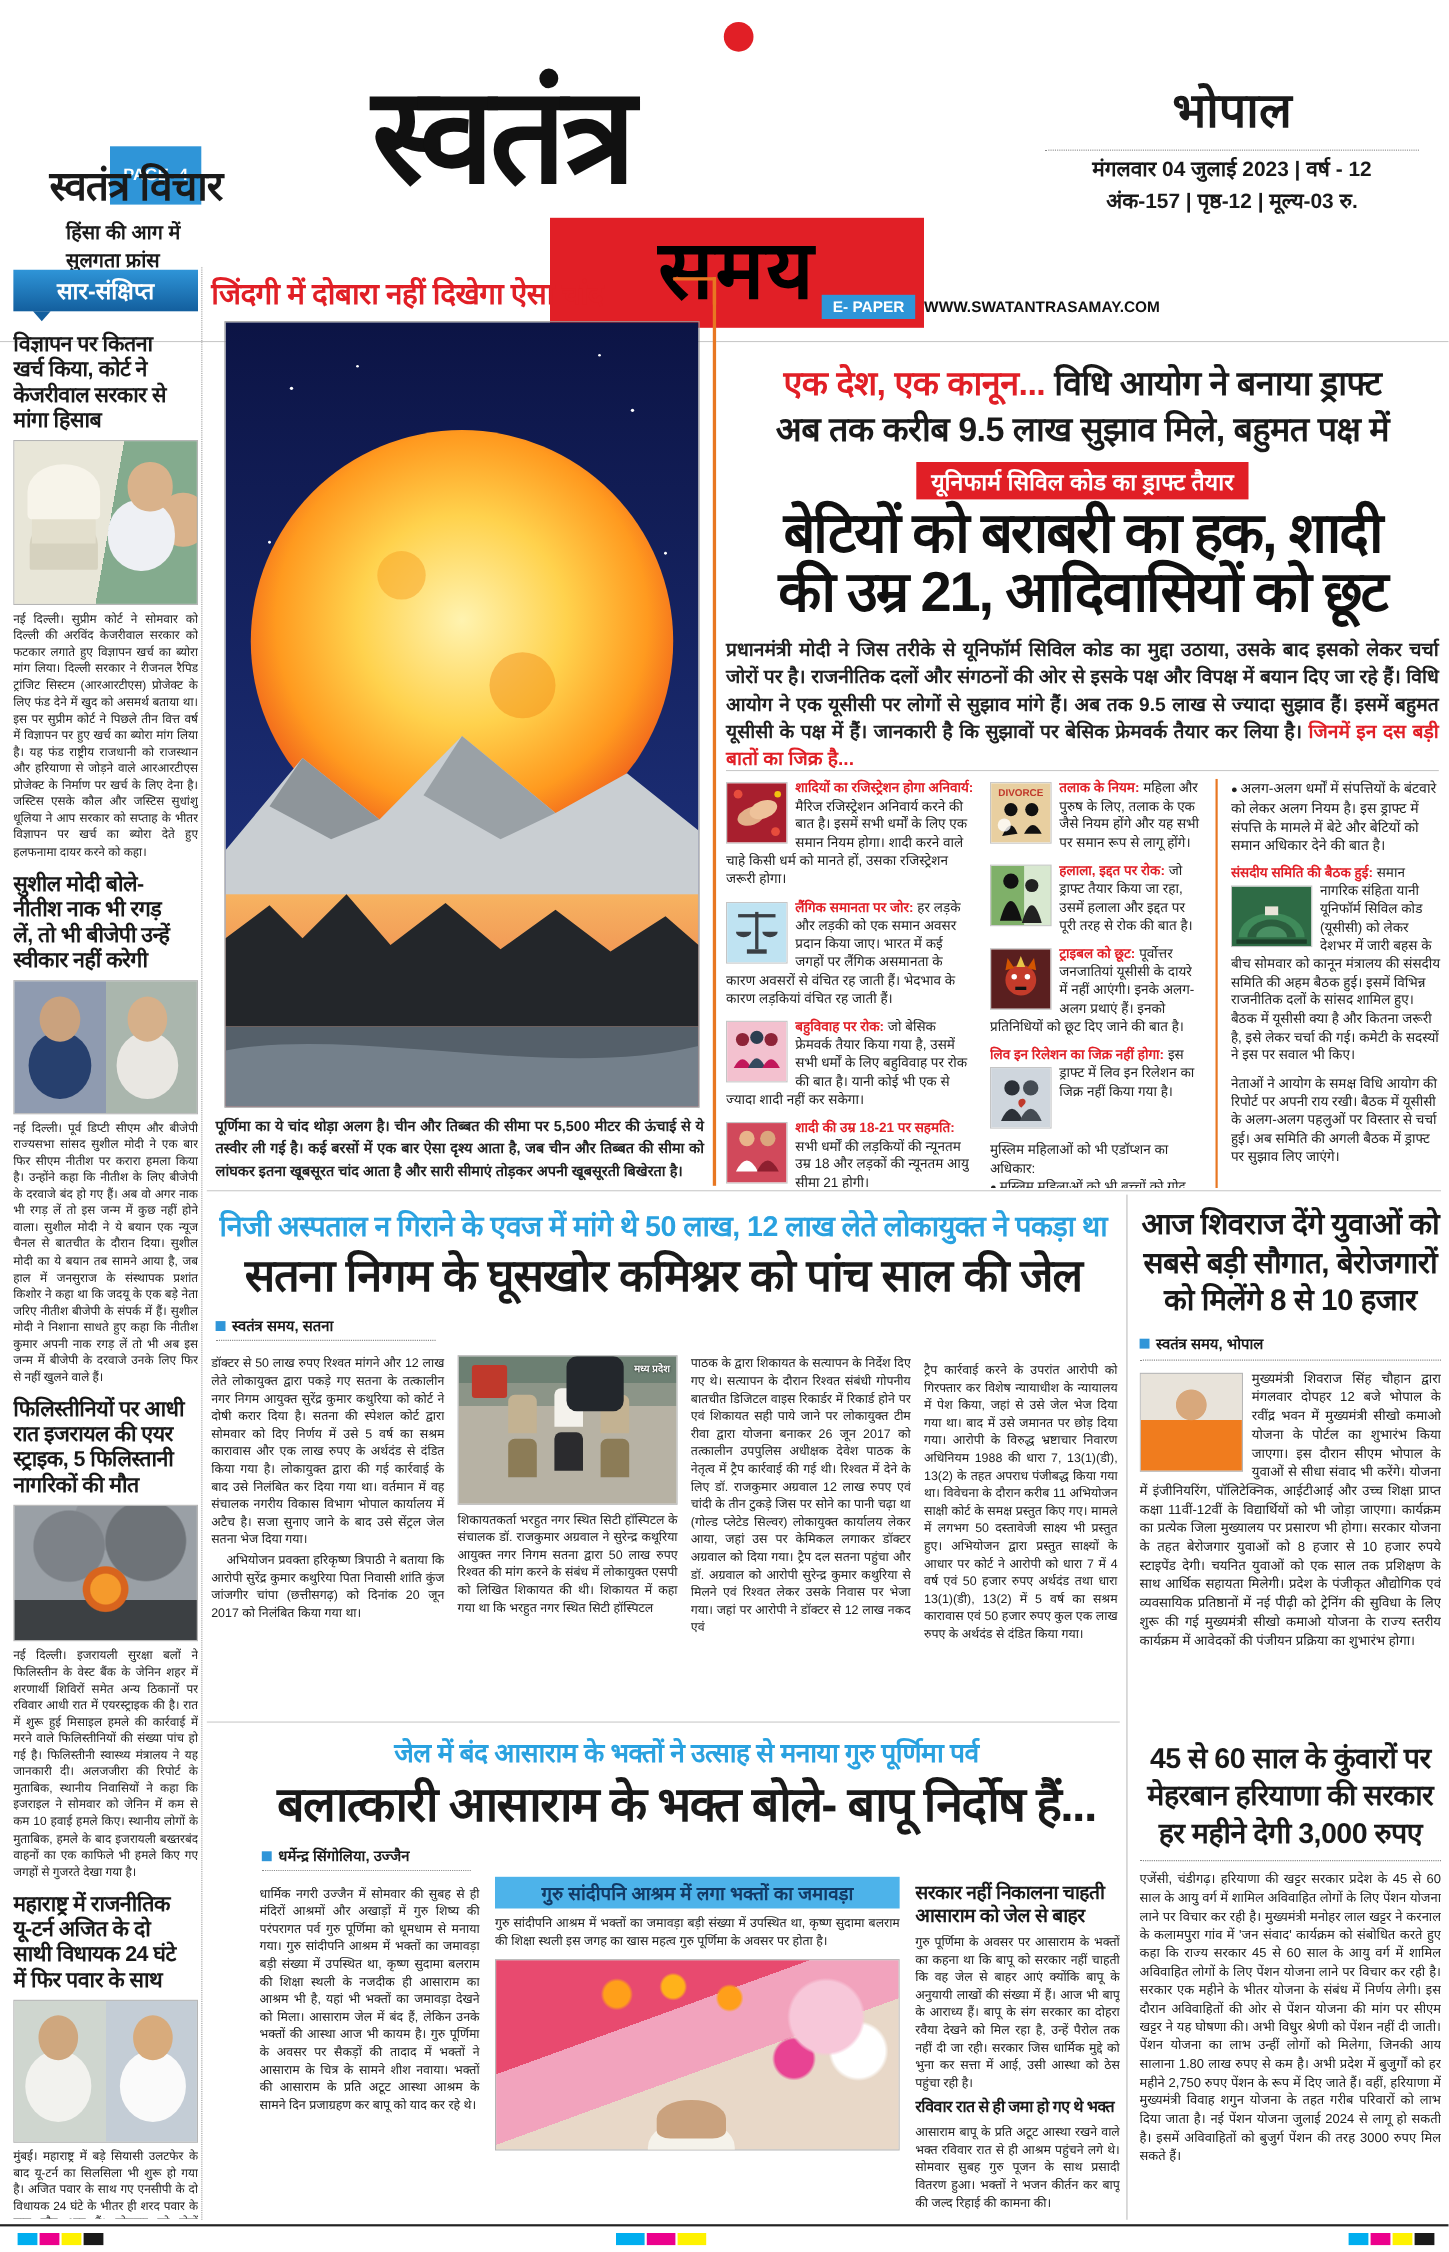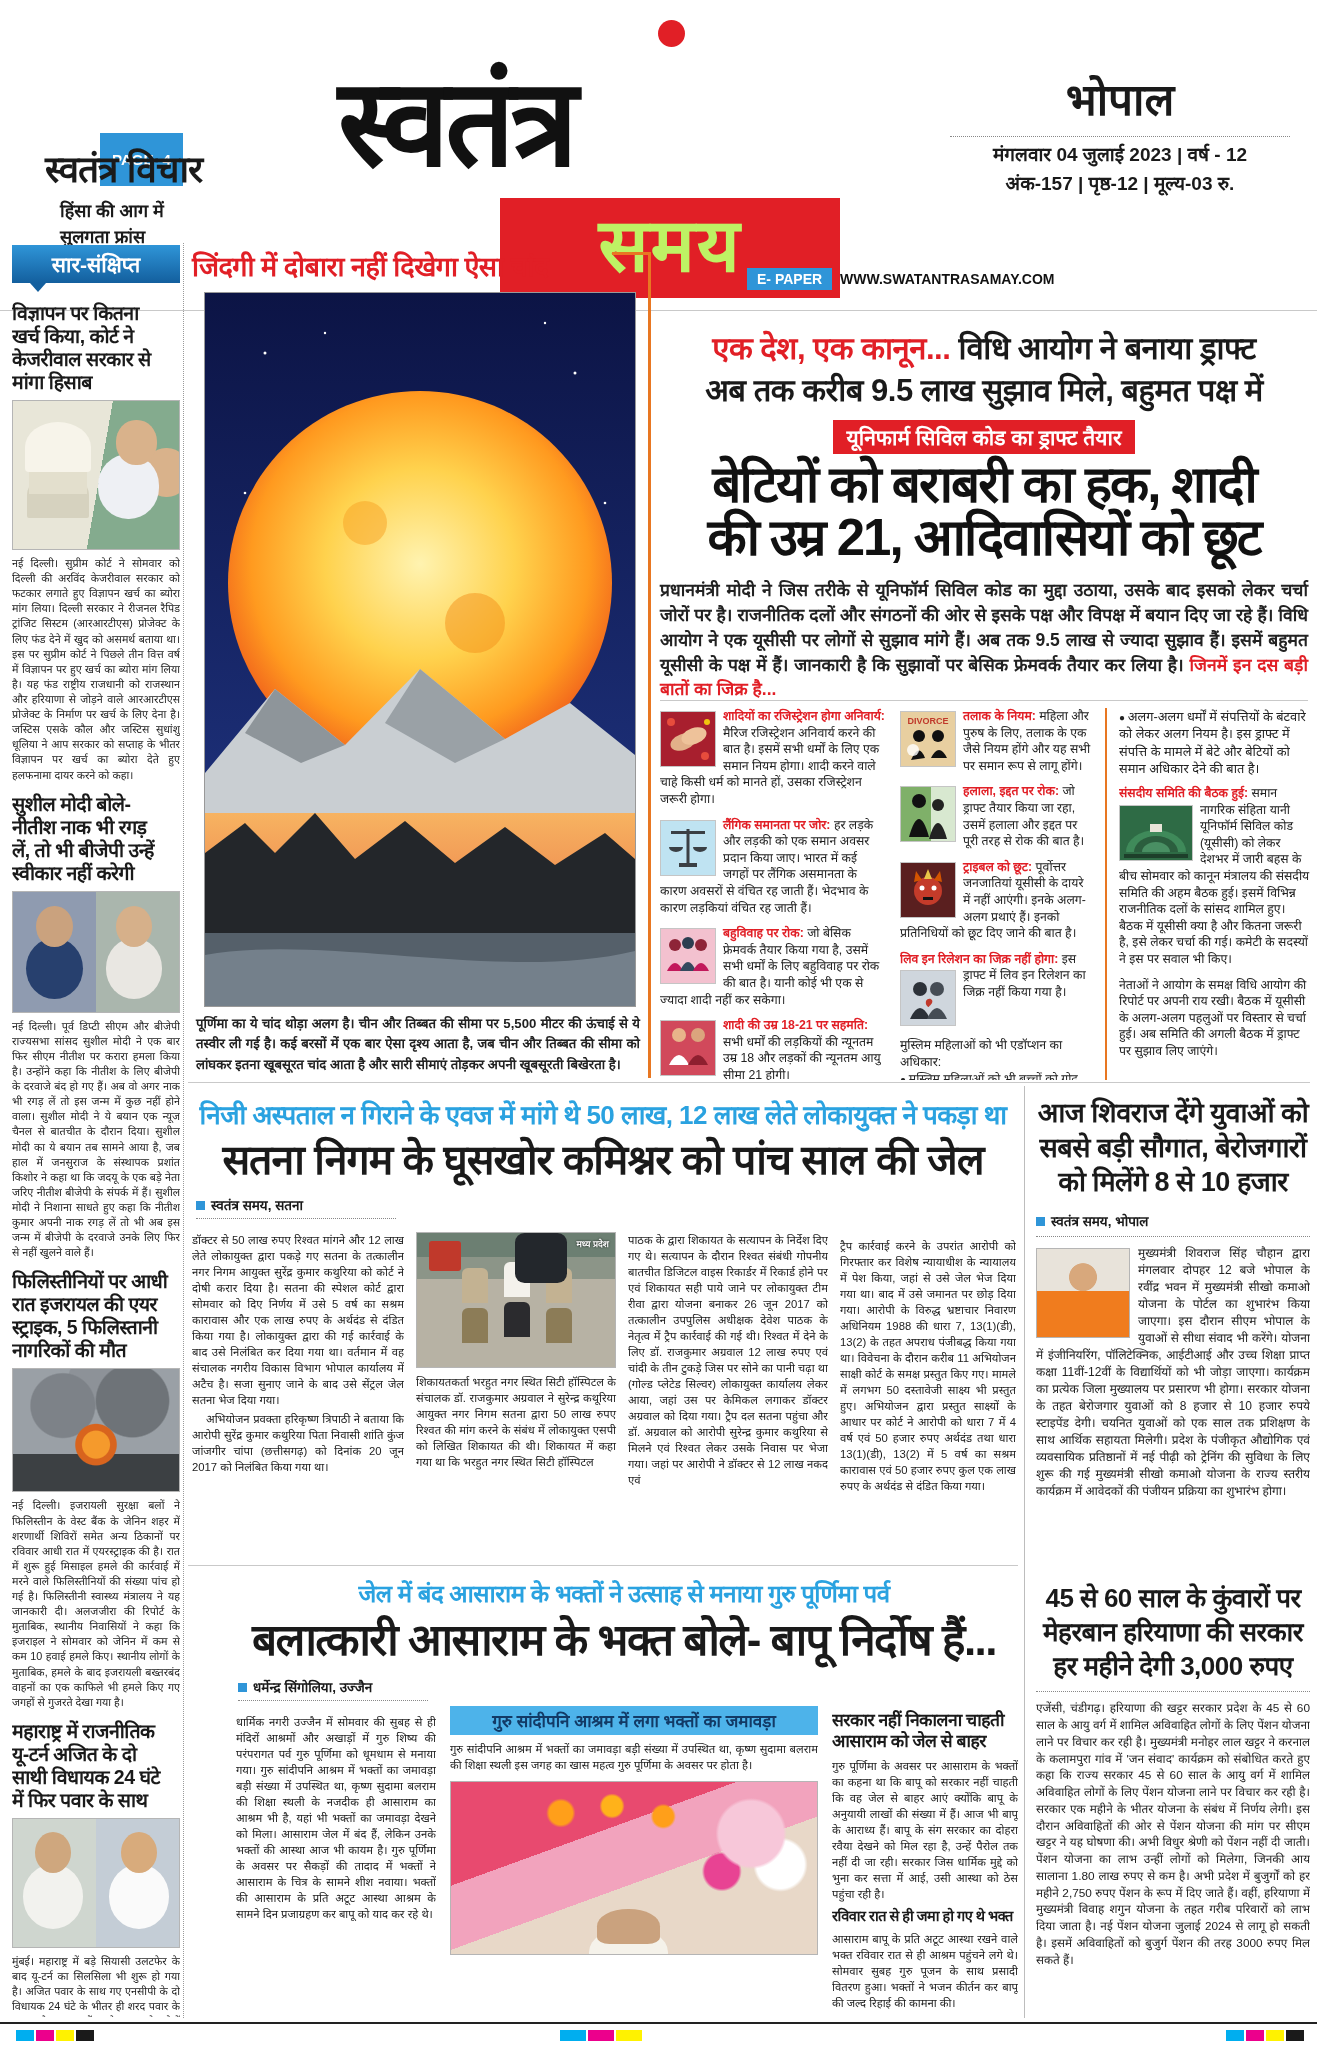--- a/index.html
+++ b/index.html
@@ -6,21 +6,21 @@
   body{width:1317px;height:2047px;position:relative;font-family:"Liberation Sans",sans-serif;color:#1a1a1a;overflow:hidden;}
   .abs{position:absolute;}
   .center{text-align:center;}
   .justify{text-align:justify;}
 
   
   .page-badge{background:#2f95d8;color:#fff;font-weight:bold;font-size:15px;padding:18px 12px;display:inline-block;margin-top:48px;}
   .promo-title{font-size:37px;font-weight:bold;letter-spacing:-1px;}
   .promo-sub{font-size:18px;font-weight:bold;line-height:1.45;}
   .masthead1{font-size:122px;font-weight:bold;letter-spacing:-4px;line-height:1;color:#111;}
-  .masthead2{background:#e11f26;color:#bef264;font-weight:bold;font-size:74px;line-height:1.3;text-align:center;letter-spacing:2px;}
+  .masthead2{background:#e11f26;color:#000000;font-weight:bold;font-size:74px;line-height:1.3;text-align:center;letter-spacing:2px;}
   .red-dot{width:27px;height:27px;border-radius:50%;background:#e11f26;}
   .city{font-size:44px;font-weight:bold;}
   .hdr-meta{font-size:19px;font-weight:bold;line-height:1.5;}
   .dotline{border-top:1px dotted #888;}
   .epaper{background:#2f95d8;color:#fff;font-weight:bold;font-size:14px;padding:3px 10px;display:inline-block;}
   .website{font-size:14px;font-weight:bold;color:#111;display:inline-block;margin-left:8px;}
   .hrule{background:#c9c9c9;height:1px;}
 
   
   .sb{width:168px;font-size:10.8px;}

